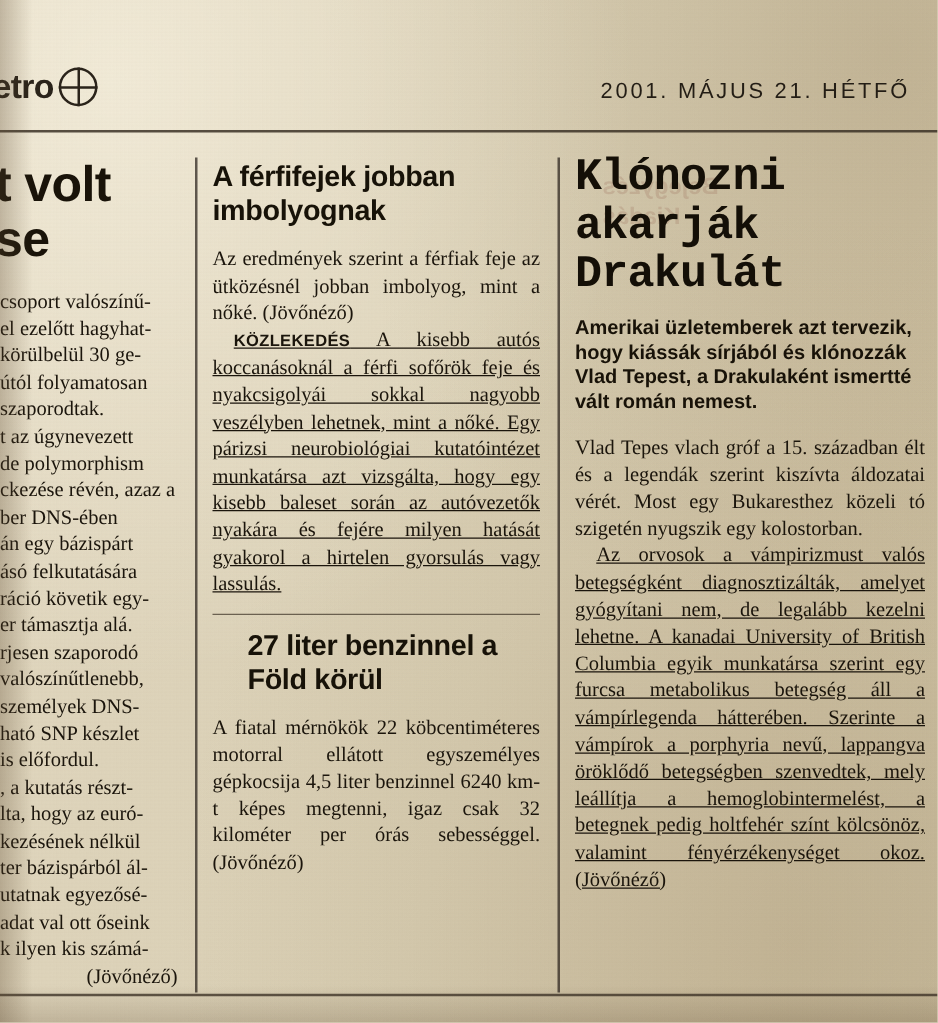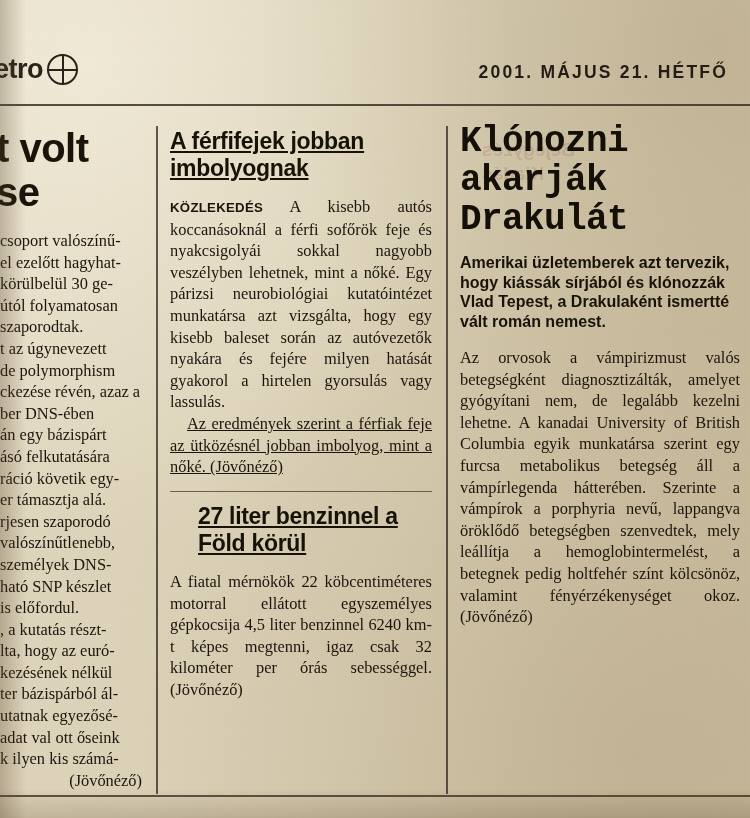--- a/index.html
+++ b/index.html
@@ -81,21 +81,21 @@
     left: -2.4px; right: -2.4px; top: 50%;
     height: 0;
     border-top: 2.2px solid #2a231a;
     transform: translateY(-50%);
   }
   .dateline {
     position: absolute;
     right: 22px;
     top: 8px;
     font-family: "Liberation Sans", sans-serif;
-    font-weight: bold;
+    font-weight: normal;
     font-size: 17.5px;
     letter-spacing: 2.2px;
     color: #231d15;
     white-space: nowrap;
   }
   .rule-top {
     position: absolute;
     left: 0; right: 0;
     top: 104px;
     height: 2px;
@@ -149,21 +149,20 @@
     margin: 0 0 16px -4px;
   }
   .head2 {
     font-family: "Liberation Sans", sans-serif;
     font-weight: bold;
     font-size: 23px;
     line-height: 27px;
     letter-spacing: -0.3px;
     color: #171208;
     margin: 2px 0 14px 0;
-    text-decoration: underline;
   }
   .head2.sub {
     margin-top: 4px;
     margin-left: 28px;
   }
   .head-big {
     font-family: Liberation Mono, monospace;
     font-weight: bold;
     font-size: 36px;
     line-height: 39px;
@@ -311,35 +310,36 @@
         <p>adat val ott őseink</p>
         <p>k ilyen kis számá-</p>
         <p class="right-align">(Jövőnéző)</p>
       </div>
     </div>
 
     <div class="col col-2">
 
       <h2 class="head2">A férfifejek jobban imbolyognak</h2>
 
+      <p class="body"><span>Az eredmények szerint a férfiak feje az ütközésnél jobban imbolyog, mint a nőké.</span> <span class="credit">(Jövőnéző)</span></p>
+
       <p class="body"><span class="kicker sc">KÖZLEKEDÉS</span> <span>A kisebb autós koccanásoknál a férfi sofőrök feje és nyakcsigolyái sokkal nagyobb veszélyben lehetnek, mint a nőké. Egy párizsi neurobiológiai kutatóintézet munkatársa azt vizsgálta, hogy egy kisebb baleset során az autóvezetők nyakára és fejére milyen hatását gyakorol a hirtelen gyorsulás vagy lassulás.</span></p>
-
-      <p class="body"><span>Az eredmények szerint a férfiak feje az ütközésnél jobban imbolyog, mint a nőké.</span> <span class="credit">(Jövőnéző)</span></p>
 
       <div class="rule-short"></div>
 
       <h2 class="head2 sub">27 liter benzinnel a Föld körül</h2>
 
 
       <p class="body"><span>A fiatal mérnökök 22 köbcentiméteres motorral ellátott egyszemélyes gépkocsija 4,5 liter benzinnel 6240 km-t képes megtenni, igaz csak 32 kilométer per órás sebességgel.</span> <span class="credit">(Jövőnéző)</span></p>
     </div>
 
     <div class="col col-3">
       <h1 class="head-big">Klónozni akarják Drakulát</h1>
       <p class="lead">Amerikai üzletemberek azt tervezik, hogy kiássák sírjából és klónozzák Vlad Tepest, a Drakulaként ismertté vált román nemest.</p>
+      <p class="body">Vlad Tepes vlach gróf a 15. században élt és a legendák szerint kiszívta áldozatai vérét. Most egy Bukaresthez közeli tó szigetén nyugszik egy kolostorban.</p>
       <p class="body"><span>Az orvosok a vámpirizmust valós betegségként diagnosztizálták, amelyet gyógyítani nem, de legalább kezelni lehetne. A kanadai University of British Columbia egyik munkatársa szerint egy furcsa metabolikus betegség áll a vámpírlegenda hátterében. Szerinte a vámpírok a porphyria nevű, lappangva öröklődő betegségben szenvedtek, mely leállítja a hemoglobintermelést, a betegnek pedig holtfehér színt kölcsönöz, valamint fényérzékenységet okoz.</span> <span class="credit">(Jövőnéző)</span></p>
     </div>
 
   </div>
 
   <div class="edge-shadow"></div>
   <div class="edge-shadow-b"></div>
 </div>
 
 </body></html>

